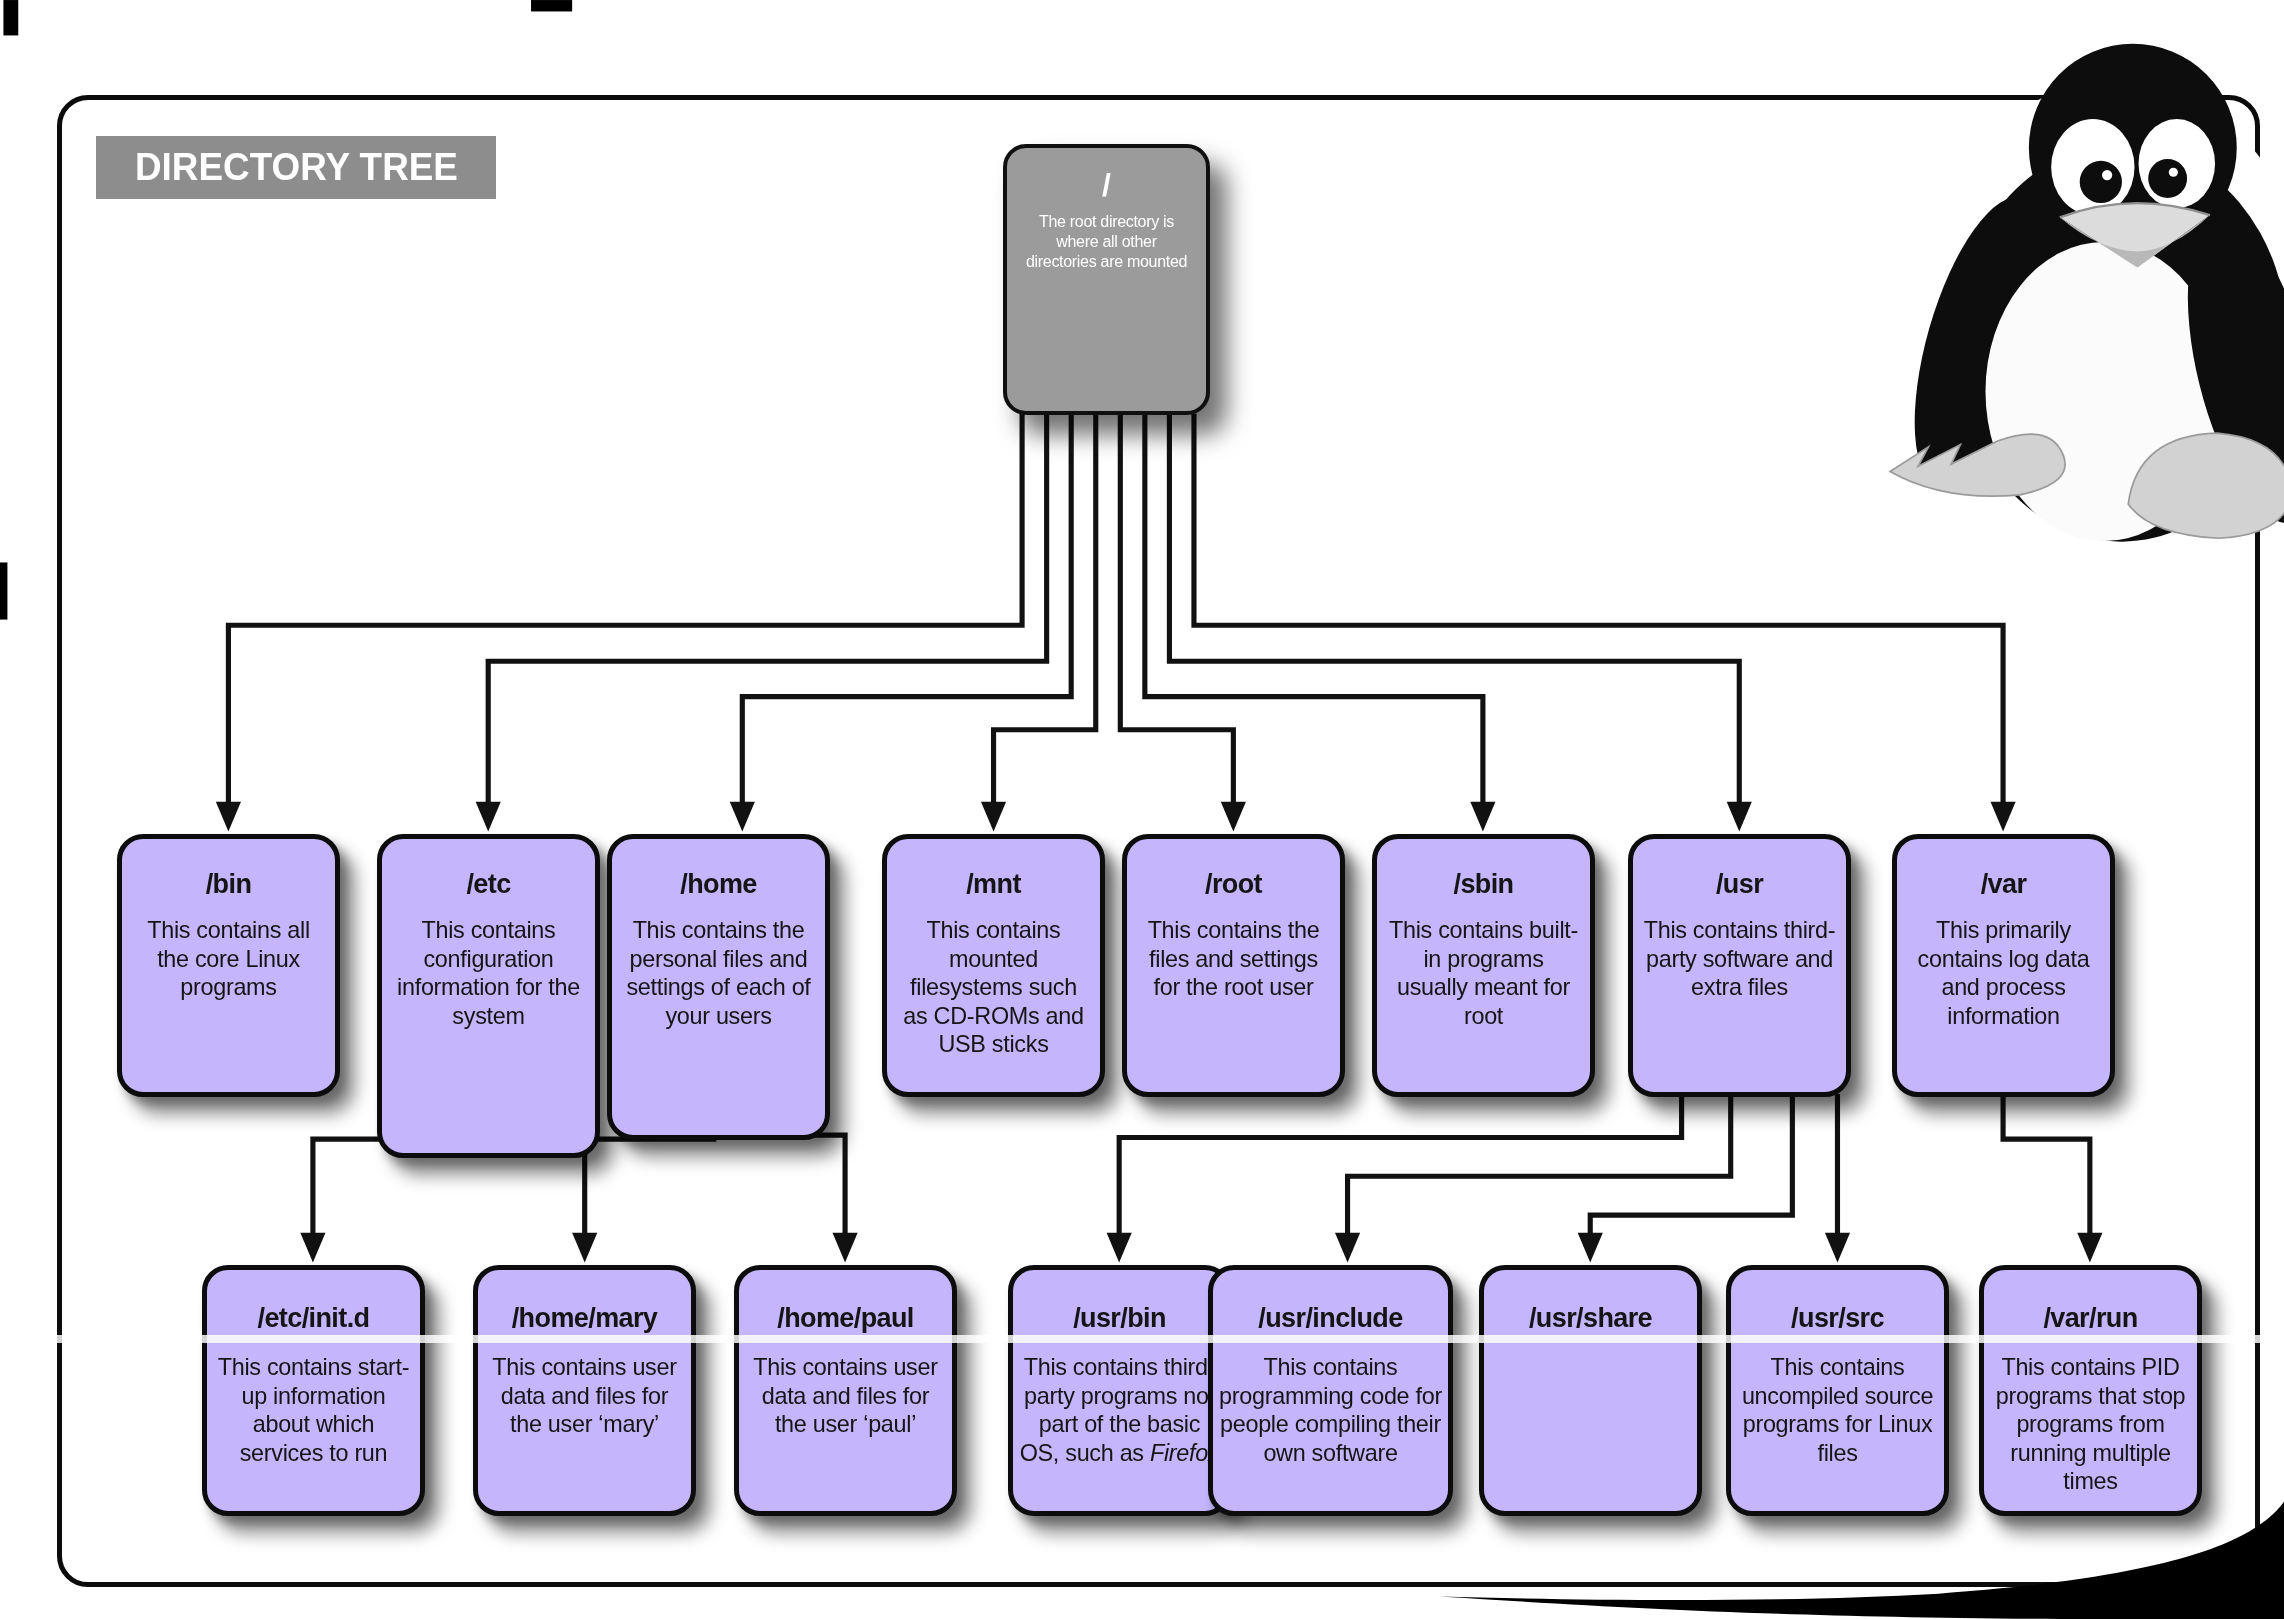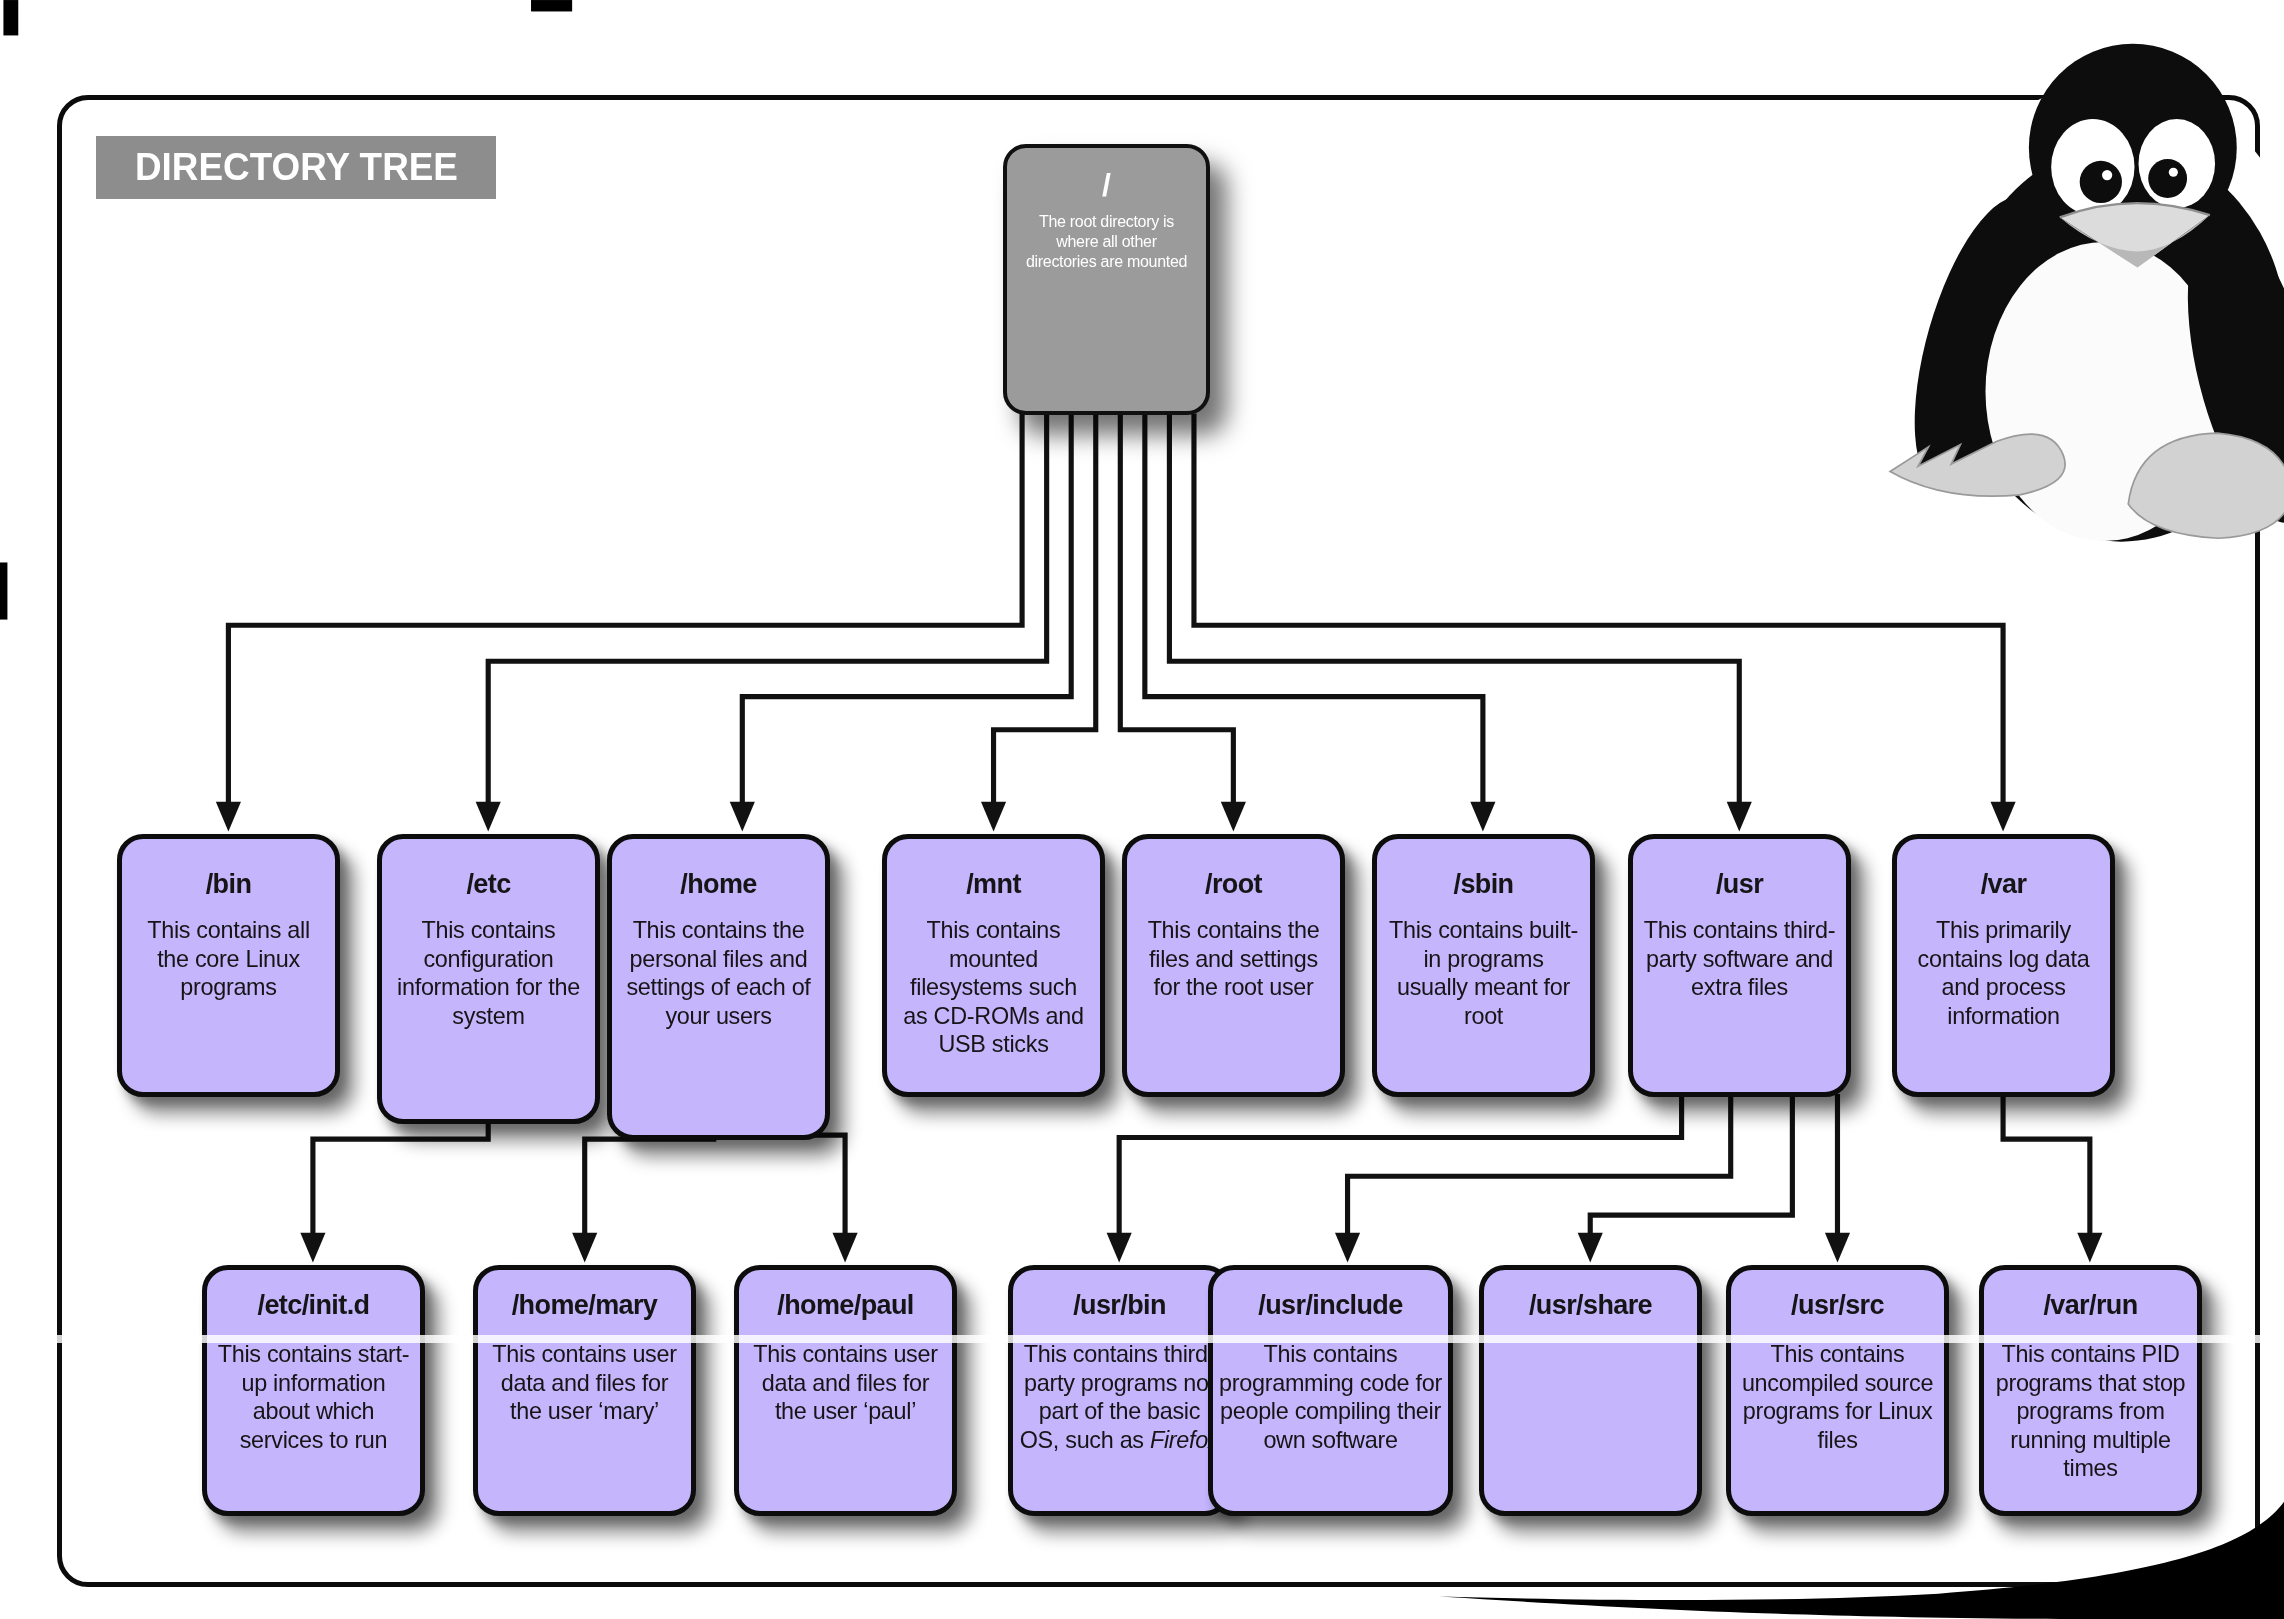--- a/index.html
+++ b/index.html
@@ -13,21 +13,21 @@
                 background:#8d8d8d;z-index:4;display:flex;align-items:center;justify-content:center;}
   #title-banner span{color:#ffffff;font-weight:bold;font-size:38px;letter-spacing:0px;
                      transform:scaleX(0.97);white-space:nowrap;}
   
   .node{position:absolute;background:#c4b5fd;border:5.1px solid #0c0c0c;border-radius:26px;
         box-sizing:border-box;z-index:3;text-align:center;
         box-shadow:15px 17px 17px rgba(0,0,0,0.45), 5.7px 6.9px 8px rgba(0,0,0,0.25);}
   .node-title{font-weight:bold;font-size:27px;margin-top:30px;letter-spacing:-0.6px;}
   .node-desc{font-size:23.4px;line-height:1.22;margin-top:16px;padding:0 10.3px;letter-spacing:-0.3px;}
   .node-desc em{font-style:italic;}
-  .lvl2 .node-title{margin-top:20px;}
+  .lvl2 .node-title{margin-top:33px;}
   .lvl2 .node-desc{margin-top:19px;padding:0 5.7px;}
   
   #root-node{position:absolute;left:1003px;top:144px;width:207px;height:271px;
              background:#9b9b9b;border:4.6px solid #101010;border-radius:23px;box-sizing:border-box;
              z-index:3;text-align:center;color:#ffffff;
              box-shadow:17px 19.4px 24px rgba(0,0,0,0.55);}
   #root-node .root-slash{font-size:32px;font-weight:bold;margin-top:19.4px;}
   #root-node .root-desc{font-size:16px;line-height:1.25;margin-top:8px;padding:0 15px;letter-spacing:-0.3px;}
   
   #wires{position:absolute;left:0;top:0;z-index:2;}
@@ -97,21 +97,21 @@
 
   <div id="root-node">
     <div class="root-slash">/</div>
     <div class="root-desc">The root directory is where all other directories are mounted</div>
   </div>
 
   <div class="node" style="left:117px;top:834px;width:223px;height:263px;">
     <div class="node-title">/bin</div>
     <div class="node-desc">This contains all the core Linux programs</div>
   </div>
-  <div class="node" style="left:377px;top:834px;width:223px;height:290px;">
+  <div class="node" style="left:377px;top:834px;width:223px;height:324px;">
     <div class="node-title">/etc</div>
     <div class="node-desc">This contains configuration information for the system</div>
   </div>
   <div class="node" style="left:607px;top:834px;width:223px;height:306px;">
     <div class="node-title">/home</div>
     <div class="node-desc">This contains the personal files and settings of each of your users</div>
   </div>
   <div class="node" style="left:882px;top:834px;width:223px;height:263px;">
     <div class="node-title">/mnt</div>
     <div class="node-desc">This contains mounted filesystems such as CD-ROMs and USB sticks</div>

